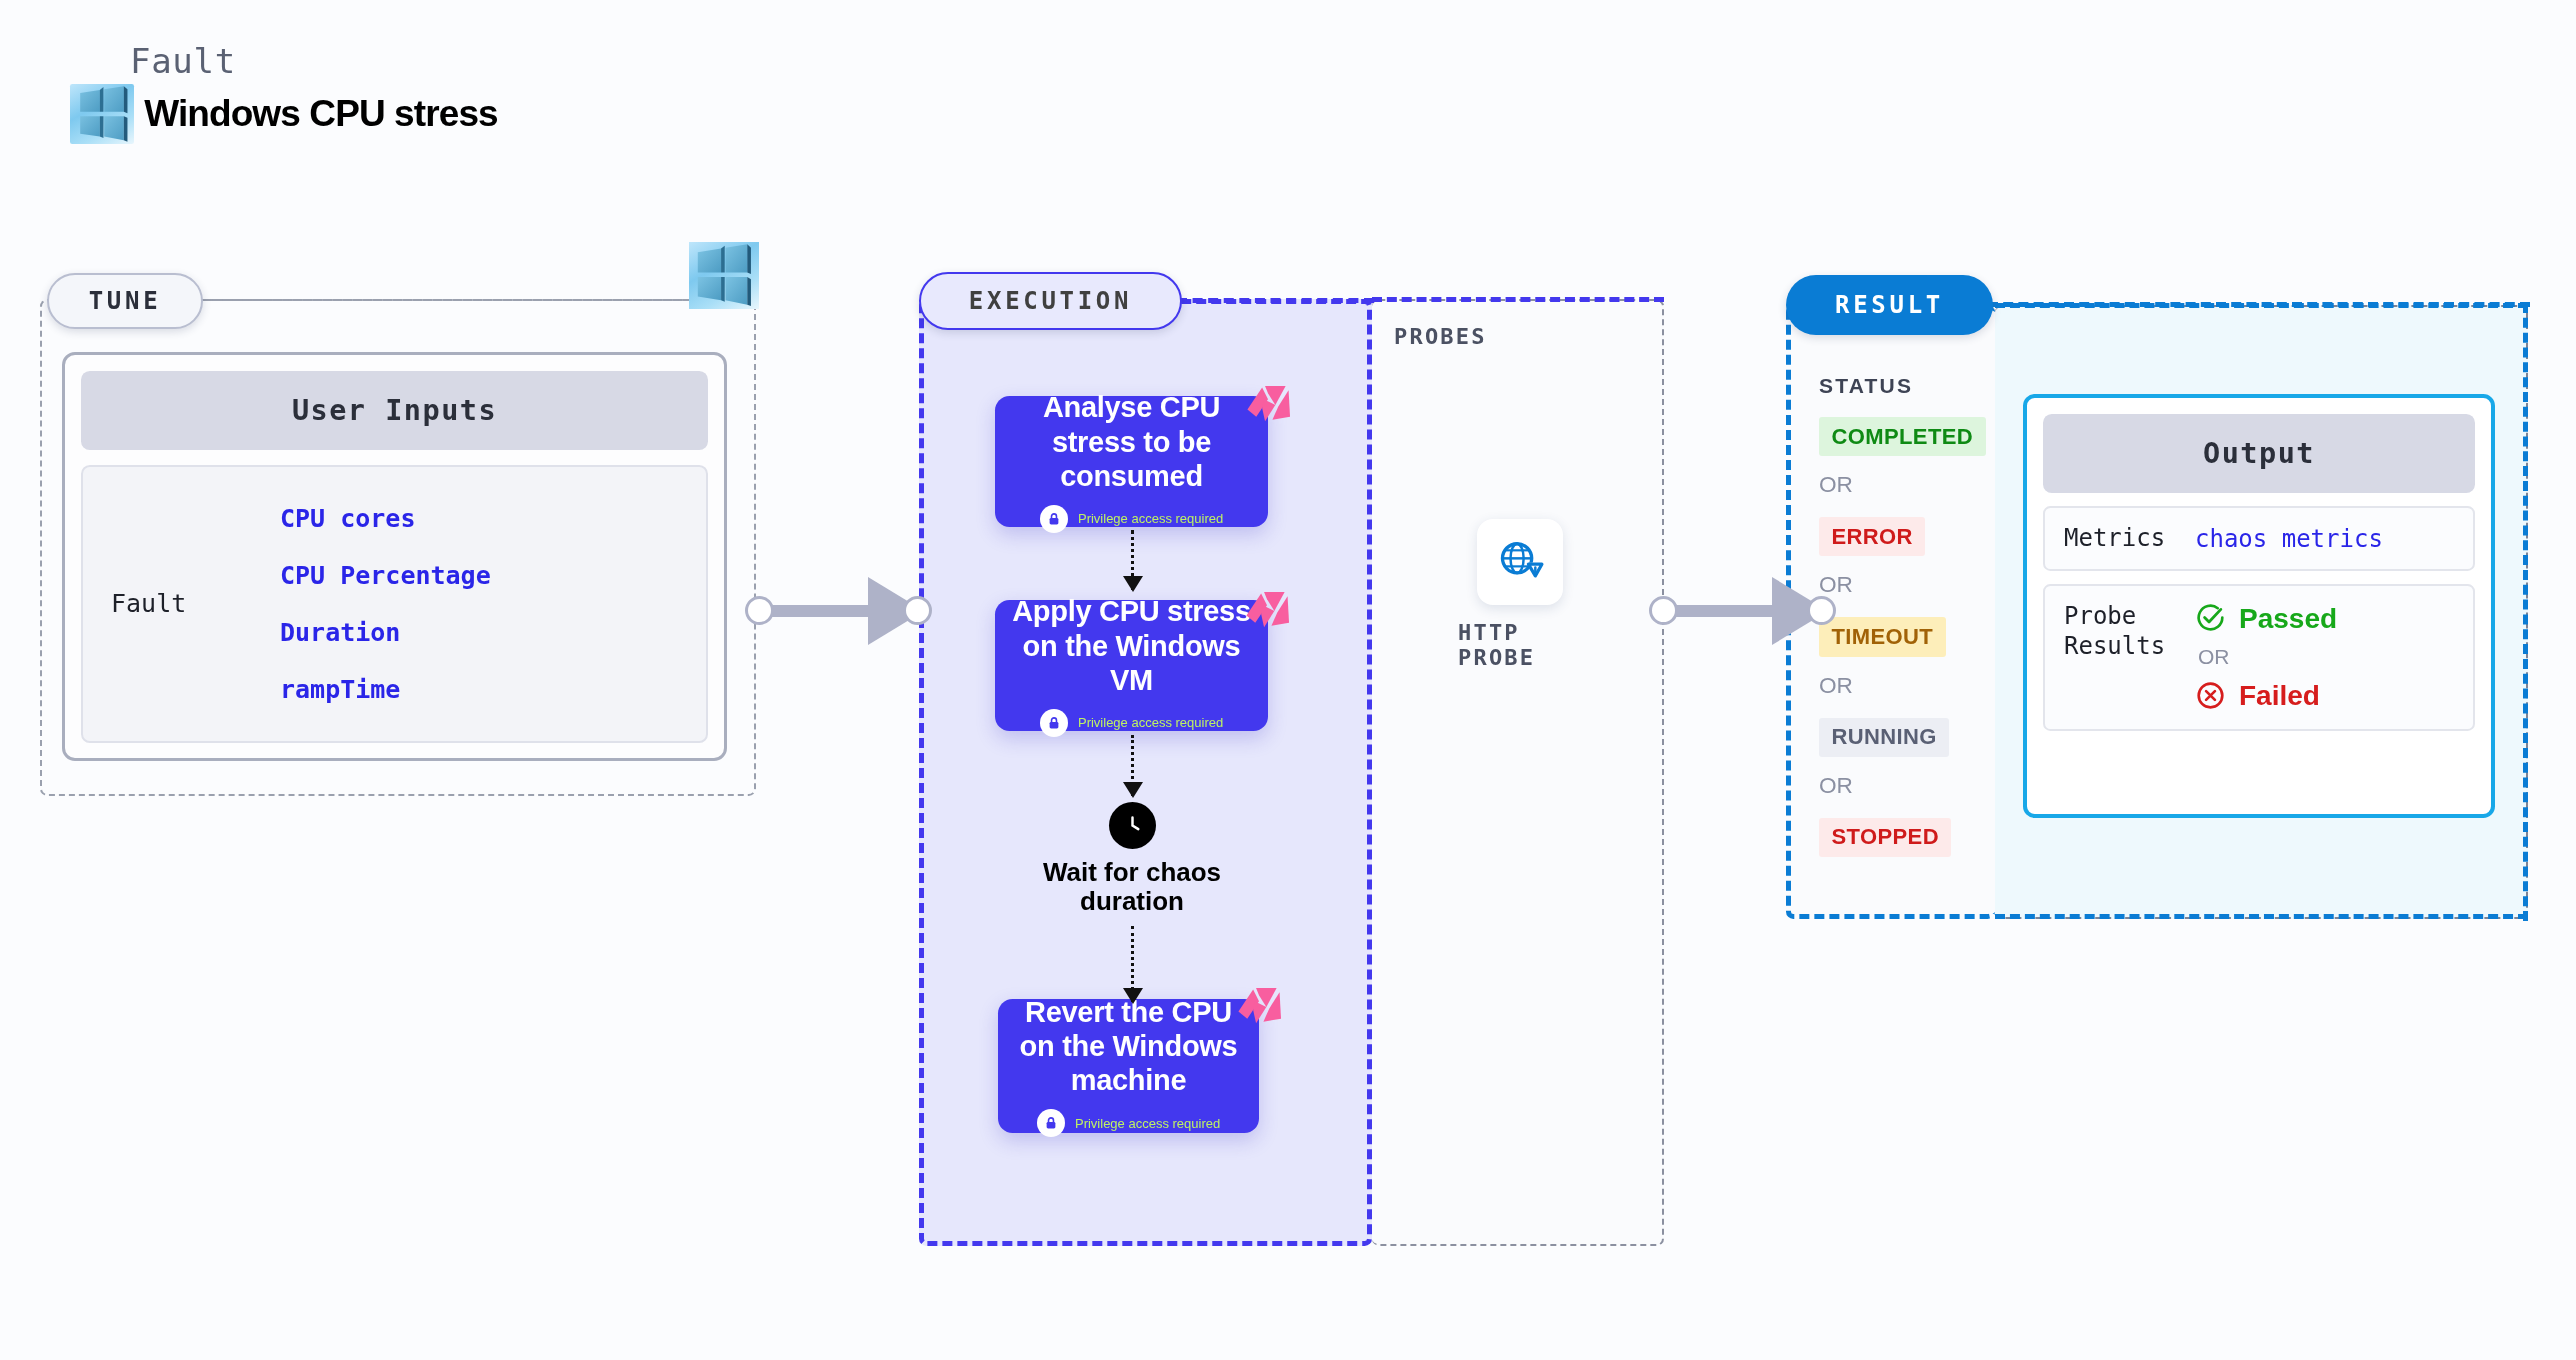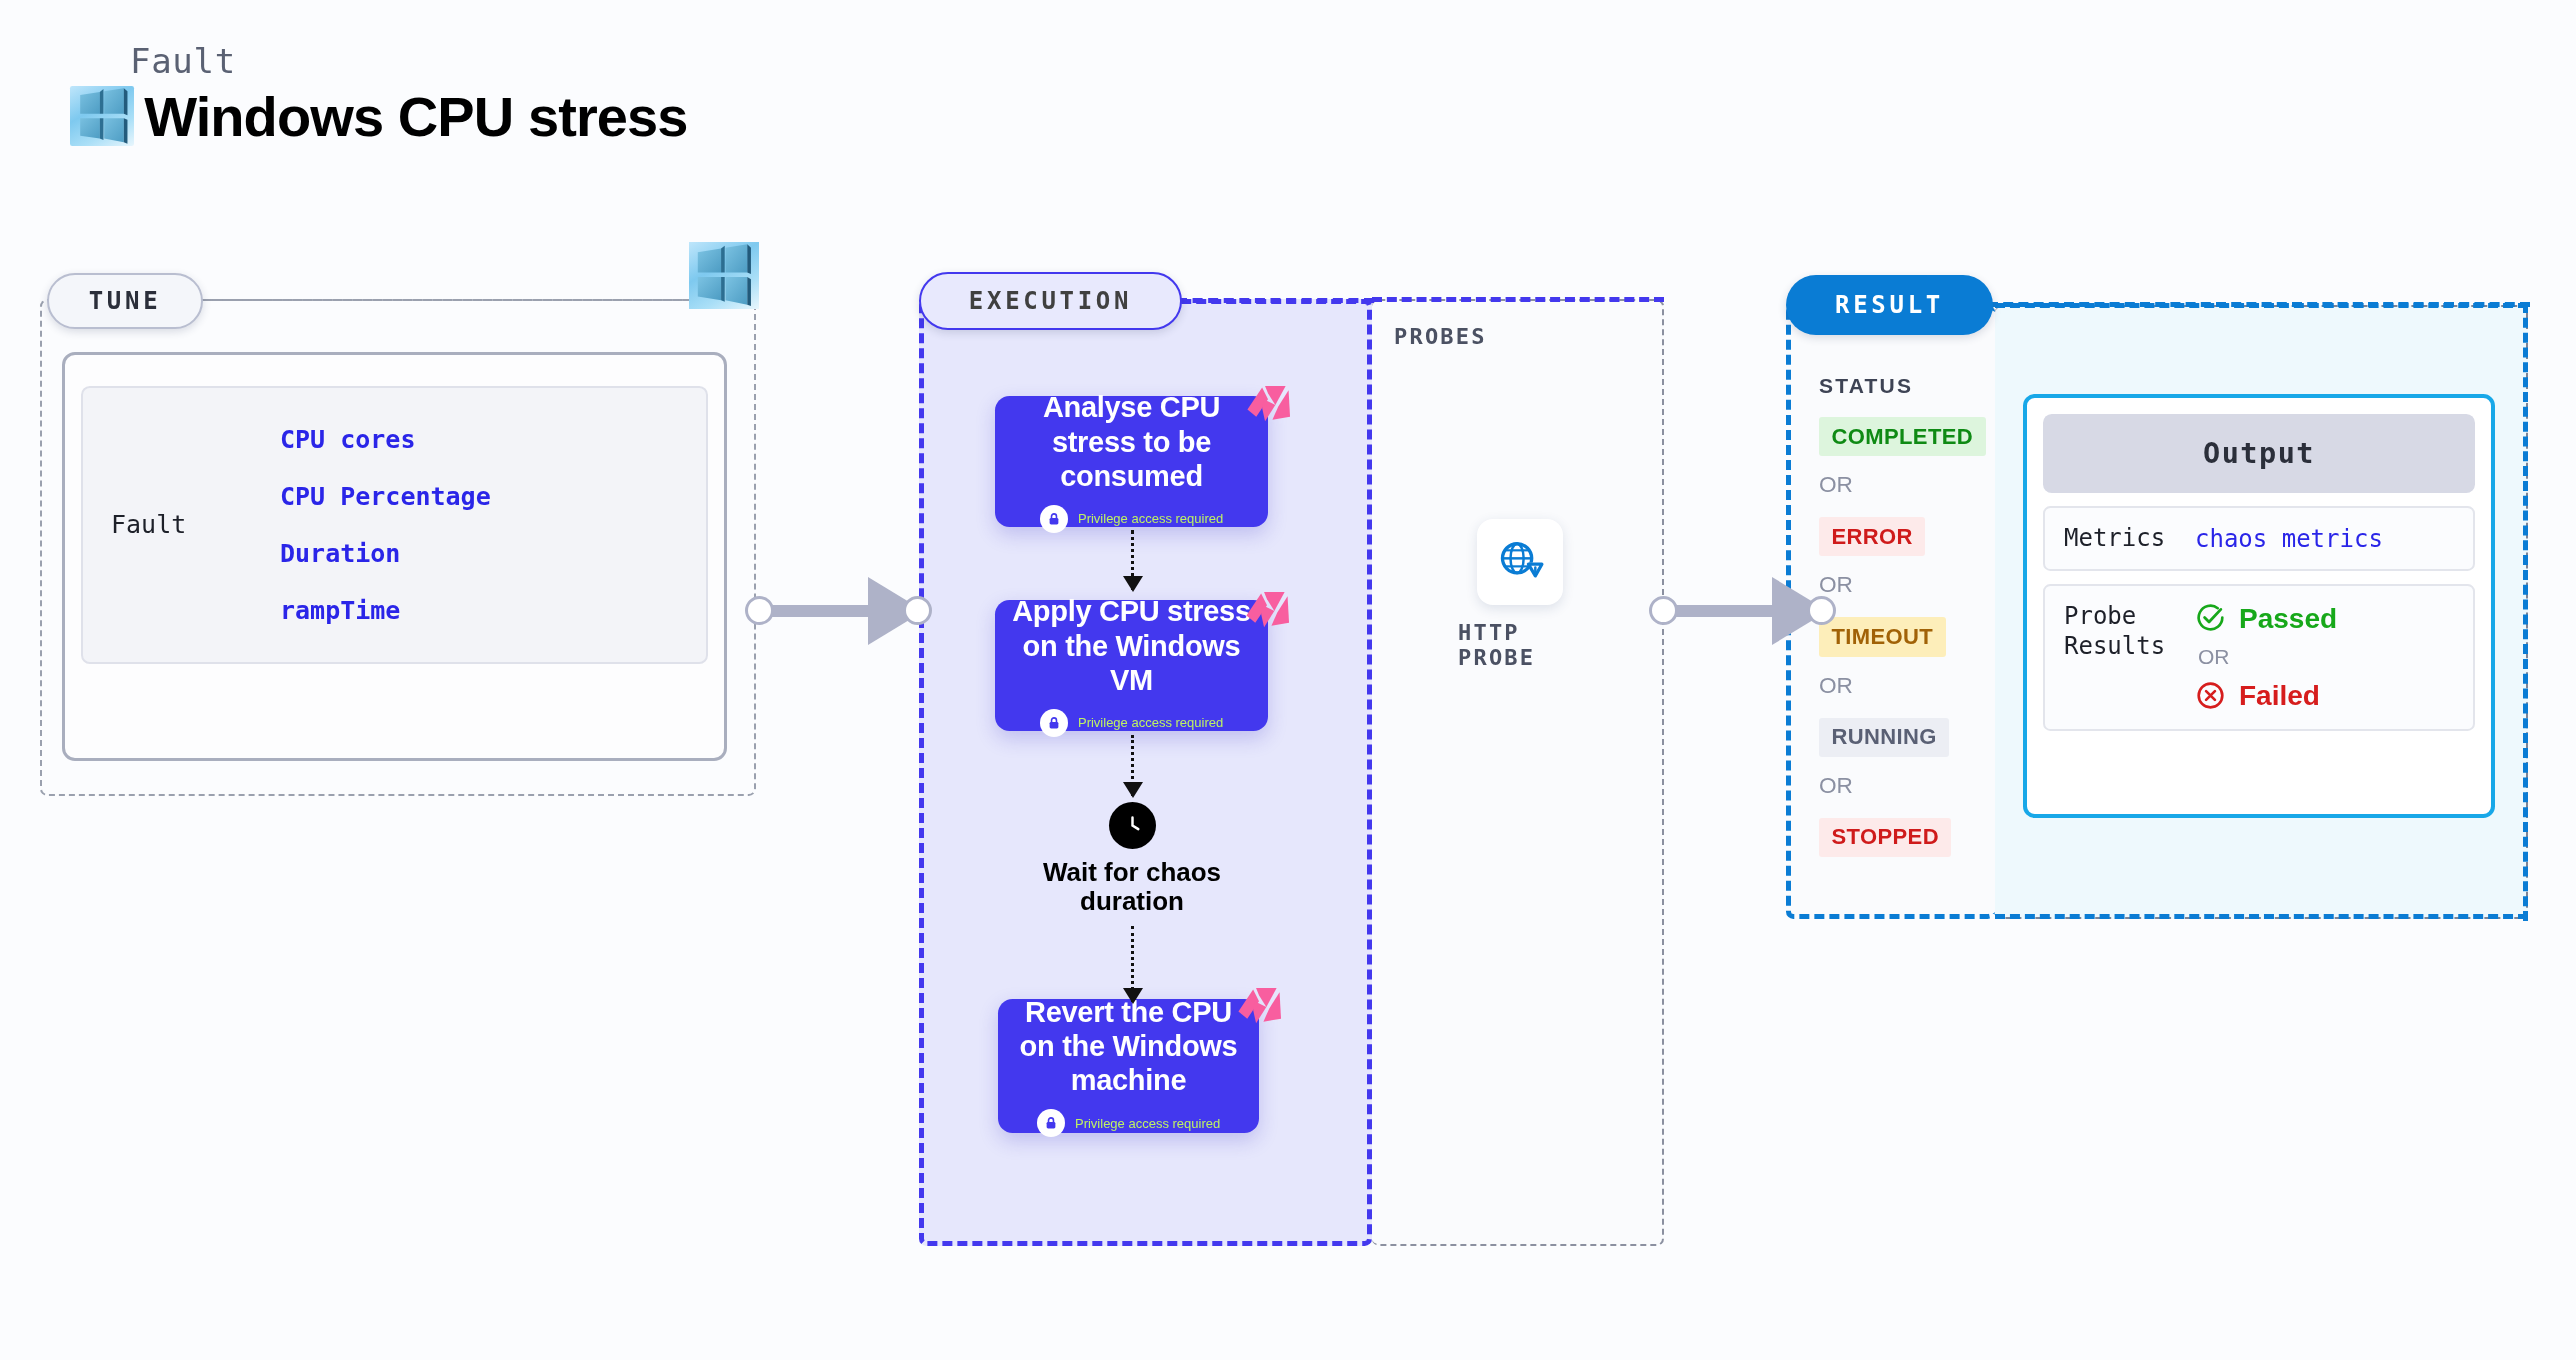--- a/index.html
+++ b/index.html
@@ -13,21 +13,21 @@
 
   
   .hdr { position: absolute; left: 70px; top: 41px; }
   .hdr-kicker {
     font-family: "DejaVu Sans Mono", monospace;
     font-size: 34px; color: #5a6173; letter-spacing: 0.7px;
     margin-left: 60px;
   }
   .hdr-row { display: flex; align-items: center; margin-top: 2.9px; }
   .hdr-title {
-    font-size: 56px; font-weight: bold; color: #000;
+    font-size: 37px; font-weight: bold; color: #000;
     letter-spacing: -0.9px; margin-left: 10.2px;
   }
 
   
   .winlogo { position: relative; display: block; }
   .winlogo .bg {
     position: absolute; inset: 0;
     background: linear-gradient(150deg,#bfe6fb 0%,#7ec9ef 38%,#aadff7 70%,#e8f6fd 100%);
   }
 
@@ -295,20 +295,21 @@
       <path d="M12 48 L44 48 L44 80 L12 75 Z" fill="url(#wf2)"></path>
       <path d="M50 48 L80 48 L80 86 L50 80 Z" fill="url(#wf2)"></path>
       <path d="M44 9 L49 5 L49 42 L44 42 Z" fill="#2c6e91"></path>
       <path d="M80 3 L85 8 L85 44 L80 42 Z" fill="#225a7b"></path>
       <path d="M44 48 L49 48 L49 82 L44 80 Z" fill="#2c6e91"></path>
       <path d="M80 48 L85 51 L85 88 L80 86 Z" fill="#225a7b"></path>
     </svg>
   </span>
 
   <div class="tune-card">
+    <div class="ui-header">User Inputs</div>
     <div class="ui-body">
       <div class="ui-body-label">Fault</div>
       <div class="ui-body-list">
         <div class="ui-param">CPU cores</div>
         <div class="ui-param">CPU Percentage</div>
         <div class="ui-param">Duration</div>
         <div class="ui-param">rampTime</div>
       </div>
     </div>
   </div>

